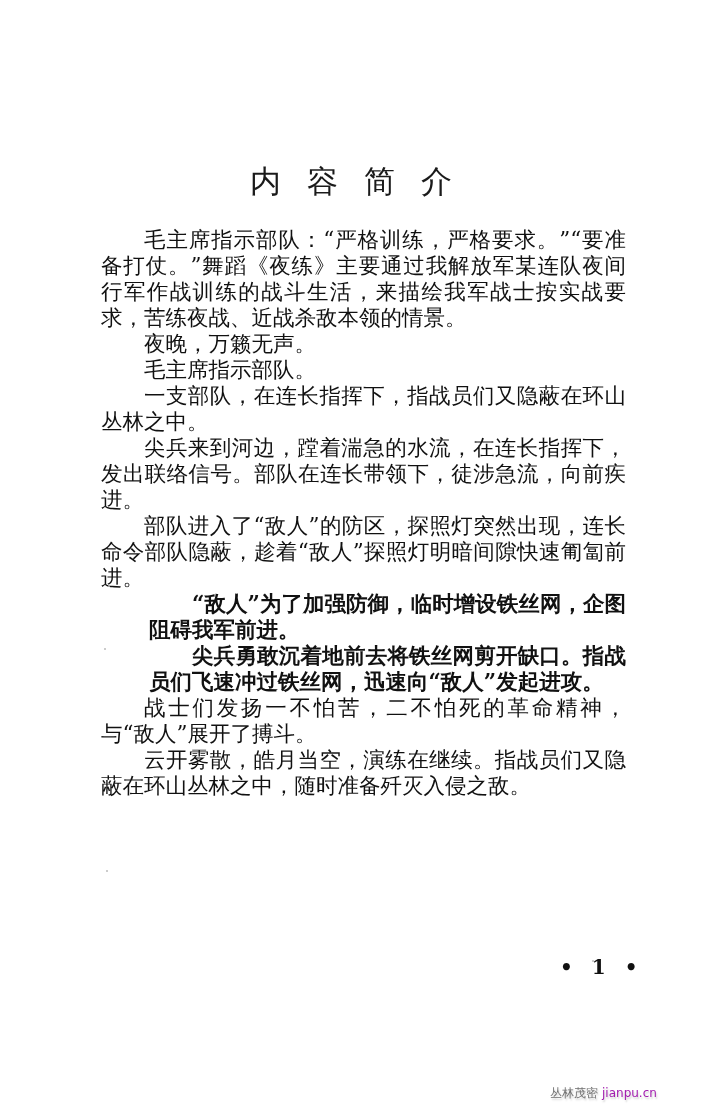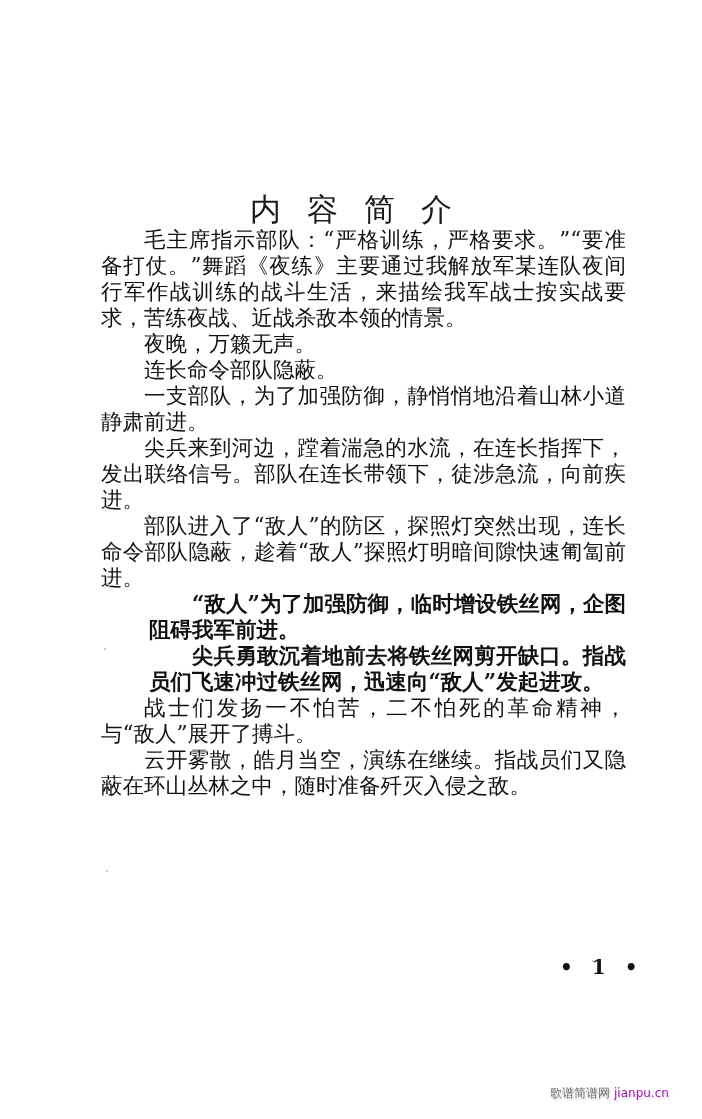--- a/index.html
+++ b/index.html
@@ -2,21 +2,21 @@
 <html><head>
 <meta charset="utf-8">
 <style>
   html, body { margin: 0; padding: 0; }
   body {
     width: 702px; height: 1119px; background: #ffffff; position: relative; overflow: hidden;
     font-family: "DejaVu Serif", "Liberation Serif", serif; color: #111;
   }
   .page { position: absolute; left: 0; top: 0; width: 702px; height: 1119px; }
   .title {
-    position: absolute; top: 168px; left: 0; width: 702px; text-align: center;
+    position: absolute; top: 140px; left: 0; width: 702px; text-align: center;
     font-size: 31px; letter-spacing: 26px; text-indent: 26px; font-weight: normal; color: #1a1a1a;
   }
   .body-text {
     position: absolute; left: 101px; top: 227px; width: 525px;
     font-size: 21.5px; line-height: 26px; text-align: justify; text-align-last: left;
   }
   .para { margin: 0; text-indent: 2em; word-break: break-all; }
   .para.bold { font-weight: bold; margin-left: 48px; }
   .page-number {
     position: absolute; left: 560px; top: 955px; font-size: 20px; font-weight: bold; letter-spacing: 6px;
@@ -30,34 +30,34 @@
 </style>
 </head>
 <body>
 
 <div class="page">
   <h1 class="title">内容简介</h1>
 
   <div class="body-text">
     <p class="para">毛主席指示部队：“严格训练，严格要求。”“要准备打仗。”舞蹈《夜练》主要通过我解放军某连队夜间行军作战训练的战斗生活，来描绘我军战士按实战要求，苦练夜战、近战杀敌本领的情景。</p>
     <p class="para">夜晚，万籁无声。</p>
-    <p class="para">连长命令部队隐蔽。</p>
-    <p class="para">一支部队，为了加强防御，静悄悄地沿着山林小道静肃前进。</p>
+    <p class="para">毛主席指示部队。</p>
+    <p class="para">一支部队，在连长指挥下，指战员们又隐蔽在环山丛林之中。</p>
     <p class="para">尖兵来到河边，蹚着湍急的水流，在连长指挥下，发出联络信号。部队在连长带领下，徒涉急流，向前疾进。</p>
     <p class="para">部队进入了“敌人”的防区，探照灯突然出现，连长命令部队隐蔽，趁着“敌人”探照灯明暗间隙快速匍匐前进。</p>
     <p class="para bold">“敌人”为了加强防御，临时增设铁丝网，企图阻碍我军前进。</p>
     <p class="para bold">尖兵勇敢沉着地前去将铁丝网剪开缺口。指战员们飞速冲过铁丝网，迅速向“敌人”发起进攻。</p>
     <p class="para">战士们发扬一不怕苦，二不怕死的革命精神，与“敌人”展开了搏斗。</p>
     <p class="para">云开雾散，皓月当空，演练在继续。指战员们又隐蔽在环山丛林之中，随时准备歼灭入侵之敌。</p>
   </div>
 
   <div class="page-number">• 1 •</div>
 
   <div class="watermark">
-    <span>歌谱简谱网</span><span class="wm-url">jianpu.cn</span>
+    <span>丛林茂密</span><span class="wm-url">jianpu.cn</span>
   </div>
 
   <span class="speck" style="left:108px;top:585px;"></span>
   <span class="speck" style="left:104px;top:648px;"></span>
   <span class="speck" style="left:106px;top:870px;"></span>
   <span class="speck" style="left:612px;top:755px;"></span>
   <span class="speck" style="left:592px;top:960px;"></span>
 </div>
 
 </body></html>

